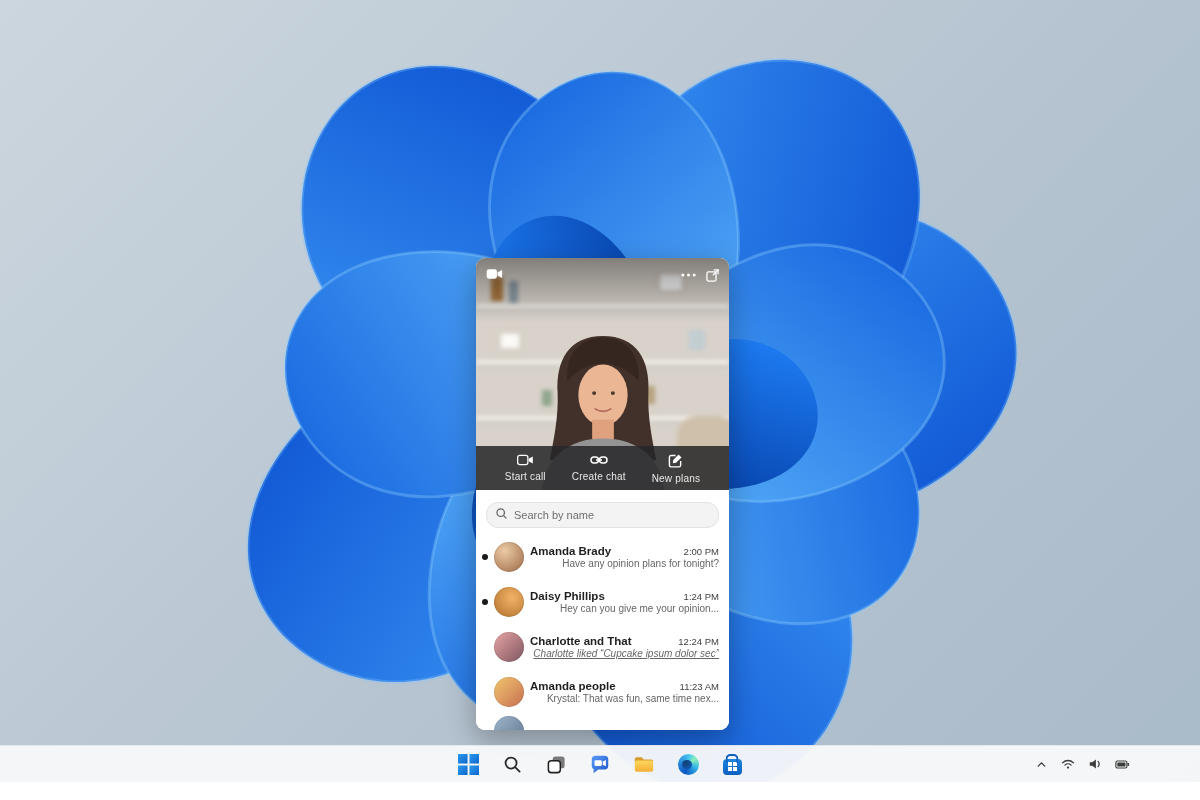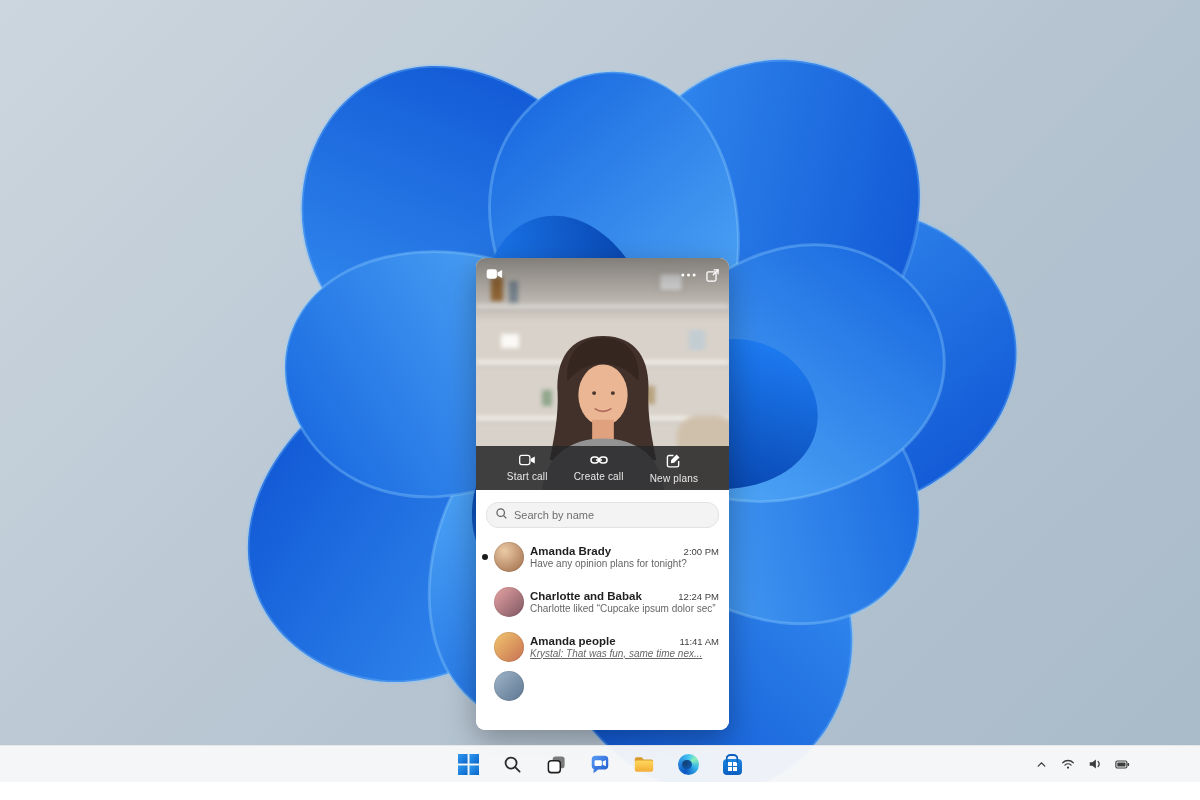--- a/index.html
+++ b/index.html
@@ -42,21 +42,21 @@
   .act-label{font-size:10px;color:#e9e9e9;letter-spacing:.2px;}
 
   .panel-body{flex:1;background:#fff;display:flex;flex-direction:column;overflow:hidden;}
   .search-box{margin:12px 10px 6px;height:26px;background:#f3f3f3;border:1px solid #e2e2e2;border-radius:12px;
     display:flex;align-items:center;gap:6px;padding:0 8px;}
   .search-box input{flex:1;border:none;outline:none;background:transparent;font-size:11px;color:#333;
     font-family:"Liberation Sans","DejaVu Sans",sans-serif;}
   .search-box input::placeholder{color:#6f6f6f;}
 
   .chat-list{flex:1;overflow:hidden;}
-  .chat-item{display:flex;align-items:center;height:45px;padding:0 10px 0 6px;gap:6px;cursor:pointer;}
+  .chat-item{display:flex;align-items:center;height:45px;padding:0 10px 0 6px;gap:6px;cursor:pointer;text-align:right;}
   .dot{width:6px;height:6px;border-radius:50%;background:var(--unread-dot);flex:0 0 6px;}
   .chat-item.read .dot{visibility:hidden;}
   .avatar{width:30px;height:30px;border-radius:50%;flex:0 0 30px;box-shadow:inset 0 0 0 1px rgba(0,0,0,.08);}
   .av1{background:radial-gradient(circle at 35% 30%,#eccaa6,#9c6844);}
   .av2{background:radial-gradient(circle at 60% 35%,#f2b266,#b06f2c);}
   .av3{background:linear-gradient(135deg,#e8a5a5,#7d5560);}
   .av4{background:linear-gradient(135deg,#f2c76e,#c76f52);}
   .av5{background:linear-gradient(135deg,#9fb5c9,#5d7690);}
   .ci-text{flex:1;min-width:0;display:flex;flex-direction:column;gap:1px;}
   .ci-top{display:flex;align-items:baseline;justify-content:space-between;gap:6px;}
@@ -196,21 +196,21 @@
           <span class="act-label">Start call</span>
         </button>
         <button class="act">
           <span>
             <svg width="18" height="12" viewBox="0 0 18 12" fill="none" stroke="#fff" stroke-width="1.5" aria-hidden="true">
               <rect x="1" y="3" width="7.5" height="6" rx="3"></rect>
               <rect x="9.5" y="3" width="7.5" height="6" rx="3"></rect>
               <line x1="6" y1="6" x2="12" y2="6"></line>
             </svg>
           </span>
-          <span class="act-label">Create call</span>
+          <span class="act-label">Create chat</span>
         </button>
         <button class="act">
           <span>
             <svg width="15" height="15" viewBox="0 0 16 16" fill="none" stroke="#fff" stroke-width="1.5" aria-hidden="true">
               <path d="M13.5 8.5 V13 a1.8 1.8 0 0 1 -1.8 1.8 H3.3 A1.8 1.8 0 0 1 1.5 13 V4.5 A1.8 1.8 0 0 1 3.3 2.7 H8"></path>
               <path d="M11.3 1.6 L14.4 4.7 L8.6 10.5 L5.2 10.8 L5.5 7.4 Z" fill="#fff" stroke="none"></path>
             </svg>
           </span>
           <span class="act-label">New plans</span>
         </button>
@@ -235,40 +235,51 @@
           <span class="avatar av1"></span>
           <div class="ci-text">
             <div class="ci-top">
               <span class="ci-name">Amanda Brady</span>
               <span class="ci-time">2:00 PM</span>
             </div>
             <div class="ci-preview">Have any opinion plans for tonight?</div>
           </div>
         </div>
 
+        <div class="chat-item">
+          <span class="dot"></span>
+          <span class="avatar av2"></span>
+          <div class="ci-text">
+            <div class="ci-top">
+              <span class="ci-name">Daisy Phillips</span>
+              <span class="ci-time">1:24 PM</span>
+            </div>
+            <div class="ci-preview">Hey can you give me your opinion...</div>
+          </div>
+        </div>
 
         <div class="chat-item read">
           <span class="dot"></span>
           <span class="avatar av3"></span>
           <div class="ci-text">
             <div class="ci-top">
-              <span class="ci-name">Charlotte and Babak</span>
+              <span class="ci-name">Charlotte and That</span>
               <span class="ci-time">12:24 PM</span>
             </div>
             <div class="ci-preview">Charlotte liked “Cupcake ipsum dolor sec”</div>
           </div>
         </div>
 
         <div class="chat-item read">
           <span class="dot"></span>
           <span class="avatar av4"></span>
           <div class="ci-text">
             <div class="ci-top">
               <span class="ci-name">Amanda people</span>
-              <span class="ci-time">11:41 AM</span>
+              <span class="ci-time">11:23 AM</span>
             </div>
             <div class="ci-preview">Krystal: That was fun, same time nex...</div>
           </div>
         </div>
 
         <div class="chat-item read partial">
           <span class="dot"></span>
           <span class="avatar av5"></span>
         </div>
 

